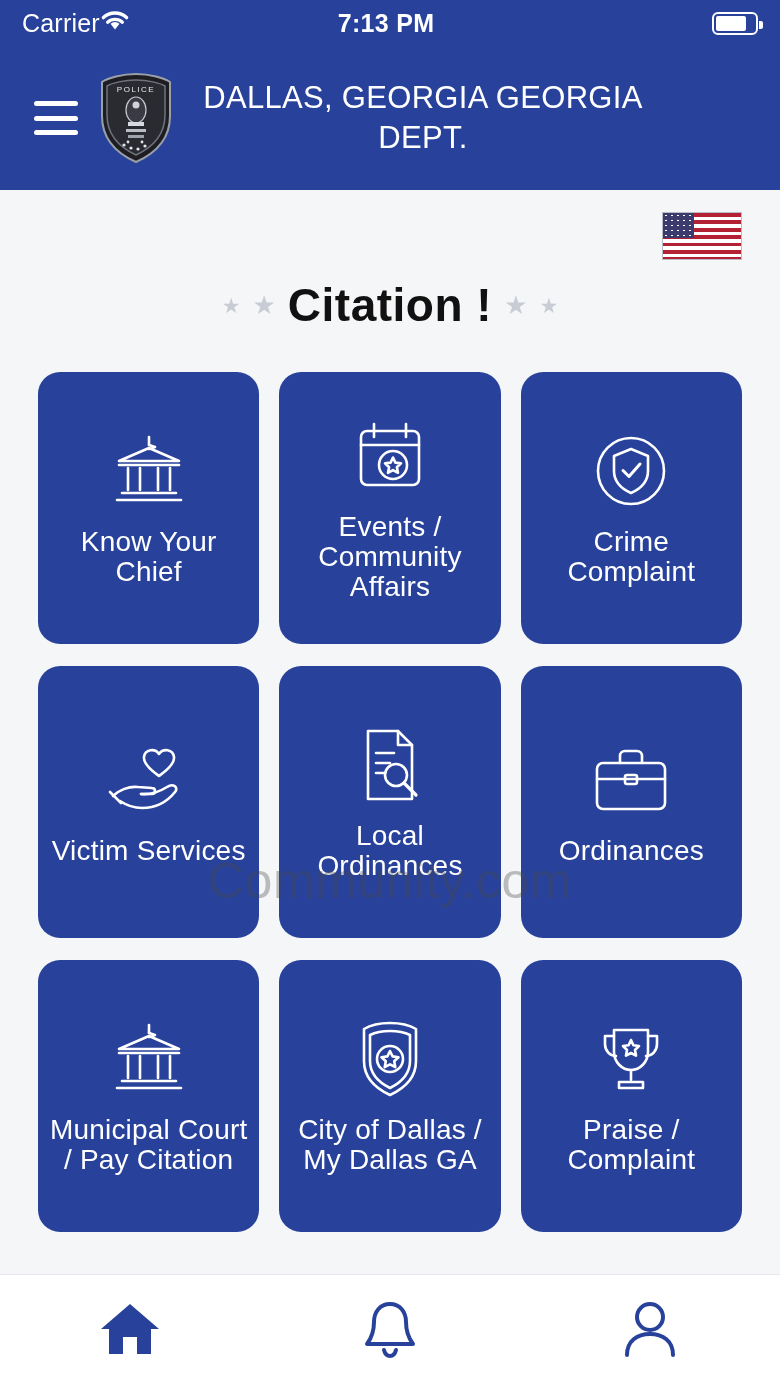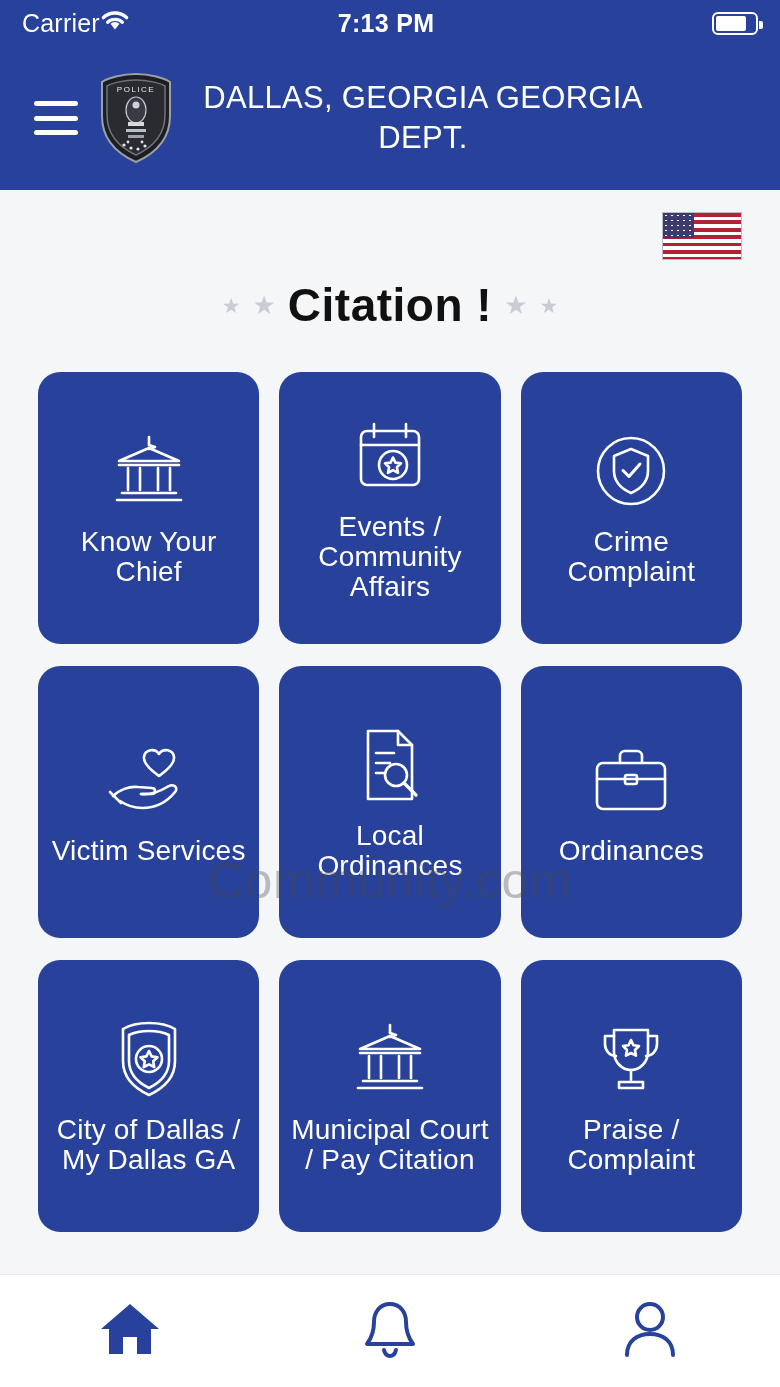--- a/index.html
+++ b/index.html
@@ -412,50 +412,50 @@
             <path d="M30 18 L30 11 C30 8 32 6 35 6 L47 6 C50 6 52 8 52 11 L52 18"></path>
             <line x1="7" y1="34" x2="75" y2="34"></line>
             <rect x="35" y="30" width="12" height="9" rx="2"></rect>
           </svg>
         </div>
         <div class="tile-label">Ordinances</div>
       </div>
 
       <div class="tile">
         <div class="tile-icon">
-          <svg width="70" height="80" viewBox="0 0 70 80" fill="none" stroke="#ffffff" stroke-width="2.6" stroke-linecap="round" stroke-linejoin="round">
-            <path d="M35 4 C46 4 56 7 61 10 L61 42 C61 60 48 70 35 76 C22 70 9 60 9 42 L9 10 C14 7 24 4 35 4 Z"></path>
-            <path d="M35 12 C44 12 51 14 55 16 L55 42 C55 56 45 64 35 69 C25 64 15 56 15 42 L15 16 C19 14 26 12 35 12 Z"></path>
-            <circle cx="35" cy="40" r="13"></circle>
-            <path d="M35 32 L37.6 37.4 L43.5 38.2 L39.2 42.3 L40.3 48.2 L35 45.4 L29.7 48.2 L30.8 42.3 L26.5 38.2 L32.4 37.4 Z"></path>
-          </svg>
-        </div>
-        <div class="tile-label">City of Dallas / My Dallas GA</div>
-      </div>
-
-      <div class="tile">
-        <div class="tile-icon">
           <svg width="78" height="74" viewBox="0 0 78 74" fill="none" stroke="#ffffff" stroke-width="2.6" stroke-linecap="round" stroke-linejoin="round">
             <line x1="39" y1="3" x2="39" y2="11"></line>
             <path d="M39 11 L45 13 L39 15"></path>
             <path d="M9 27 L39 14 L69 27 Z"></path>
             <line x1="9" y1="31" x2="69" y2="31"></line>
             <line x1="18" y1="34" x2="18" y2="56"></line>
             <line x1="30" y1="34" x2="30" y2="56"></line>
             <line x1="48" y1="34" x2="48" y2="56"></line>
             <line x1="60" y1="34" x2="60" y2="56"></line>
             <line x1="12" y1="59" x2="66" y2="59"></line>
             <line x1="7" y1="66" x2="71" y2="66"></line>
           </svg>
         </div>
         <div class="tile-label">Municipal Court / Pay Citation</div>
       </div>
 
       <div class="tile">
         <div class="tile-icon">
+          <svg width="70" height="80" viewBox="0 0 70 80" fill="none" stroke="#ffffff" stroke-width="2.6" stroke-linecap="round" stroke-linejoin="round">
+            <path d="M35 4 C46 4 56 7 61 10 L61 42 C61 60 48 70 35 76 C22 70 9 60 9 42 L9 10 C14 7 24 4 35 4 Z"></path>
+            <path d="M35 12 C44 12 51 14 55 16 L55 42 C55 56 45 64 35 69 C25 64 15 56 15 42 L15 16 C19 14 26 12 35 12 Z"></path>
+            <circle cx="35" cy="40" r="13"></circle>
+            <path d="M35 32 L37.6 37.4 L43.5 38.2 L39.2 42.3 L40.3 48.2 L35 45.4 L29.7 48.2 L30.8 42.3 L26.5 38.2 L32.4 37.4 Z"></path>
+          </svg>
+        </div>
+        <div class="tile-label">City of Dallas / My Dallas GA</div>
+      </div>
+
+      <div class="tile">
+        <div class="tile-icon">
           <svg width="74" height="74" viewBox="0 0 74 74" fill="none" stroke="#ffffff" stroke-width="2.6" stroke-linecap="round" stroke-linejoin="round">
             <path d="M20 8 L54 8 L54 30 C54 40 46 48 37 48 C28 48 20 40 20 30 Z"></path>
             <path d="M20 14 L11 14 L11 22 C11 29 16 34 22 34"></path>
             <path d="M54 14 L63 14 L63 22 C63 29 58 34 52 34"></path>
             <line x1="37" y1="48" x2="37" y2="58"></line>
             <path d="M25 66 L49 66 L49 60 L25 60 Z"></path>
             <path d="M37 18 L39.4 23.2 L45 24 L41 28 L42 33.6 L37 31 L32 33.6 L33 28 L29 24 L34.6 23.2 Z"></path>
           </svg>
         </div>
         <div class="tile-label">Praise / Complaint</div>

